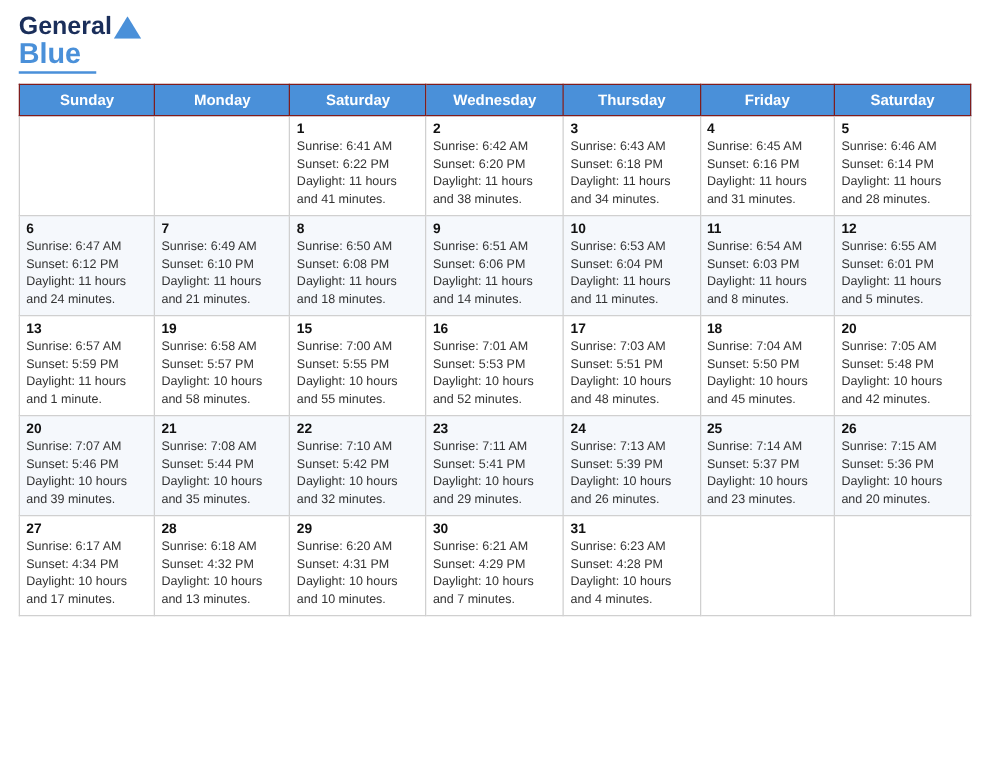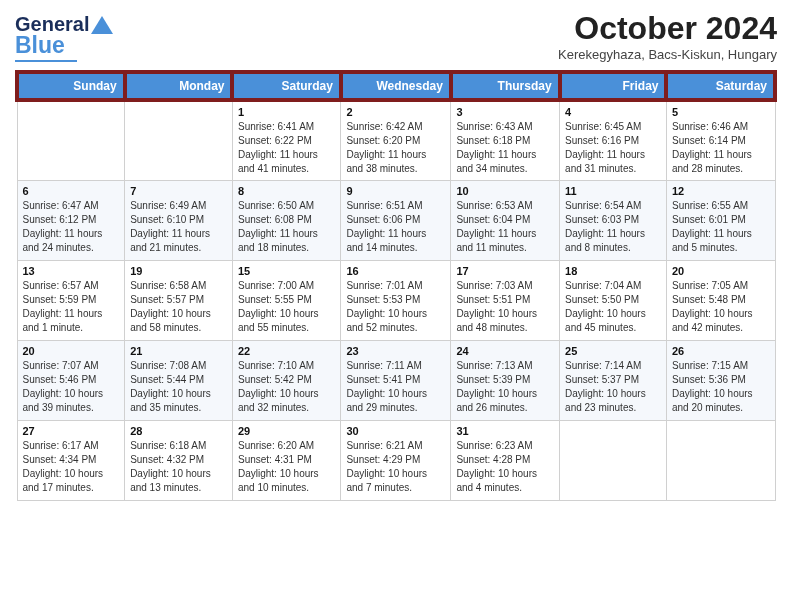--- a/index.html
+++ b/index.html
@@ -40,25 +40,25 @@
       color: #444;
     }
     .calendar {
       width: 100%;
       border-collapse: collapse;
       font-size: 10.5px;
     }
     .calendar th {
       background: #4a90d9;
       color: #fff;
-      text-align: right;
+      text-align: center;
       padding: 5px 6px;
       font-size: 12px;
       font-weight: bold;
-      border: 4px solid #7f1d1d;
+      border: 1px solid #7f1d1d;
     }
     .calendar td {
       vertical-align: top;
       border: 1px solid #d0d0d0;
       padding: 4px 5px;
       width: 113px;
       height: 80px;
       background: #fff;
     }
     .calendar tr:nth-child(even) td {
@@ -87,24 +87,20 @@
     <div class="logo">
       <div style="display:flex; align-items:center;">
         <span style="font-size:20px; font-weight:bold; color:#1a2e5a;">General</span>
         <svg width="22" height="18" viewBox="0 0 22 18" style="margin-left:2px;">
           <polygon points="0,18 11,0 22,18" fill="#4a90d9"></polygon>
         </svg>
       </div>
       <div style="font-size:23px; font-weight:bold; color:#4a90d9; margin-top:-4px;">Blue</div>
       <div style="width:62px; height:2px; background:#4a90d9; margin-top:1px;"></div>
     </div>
-    <div class="title-area">
-      <div class="month-title">October 2024</div>
-      <div class="location">Kerekegyhaza, Bacs-Kiskun, Hungary</div>
-    </div>
   </div>
 
   <table class="calendar">
     <thead>
       <tr>
       <th>Sunday</th>
           <th>Monday</th>
           <th>Saturday</th>
           <th>Wednesday</th>
           <th>Thursday</th>

